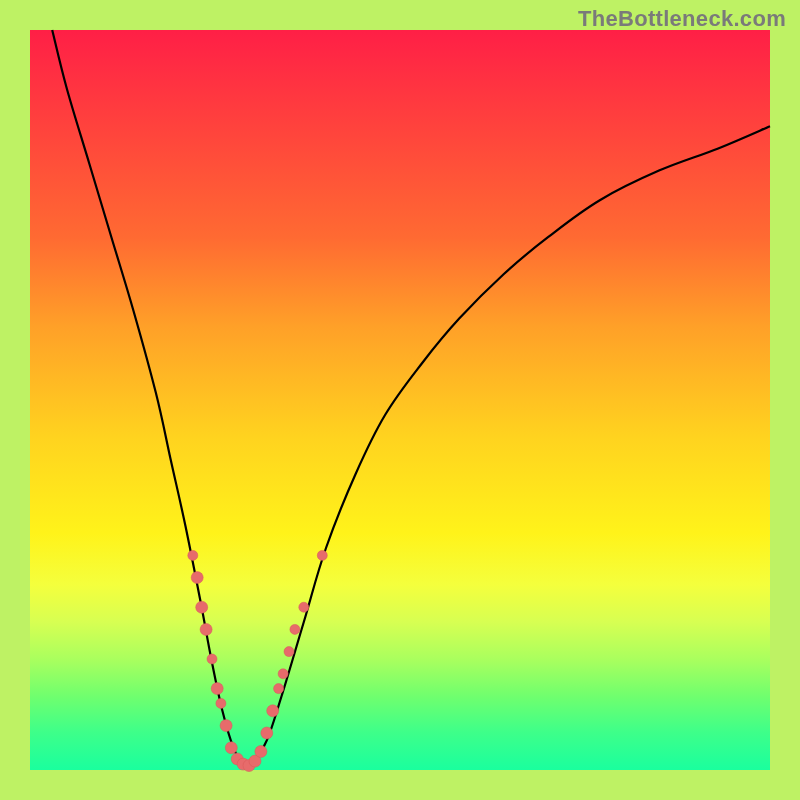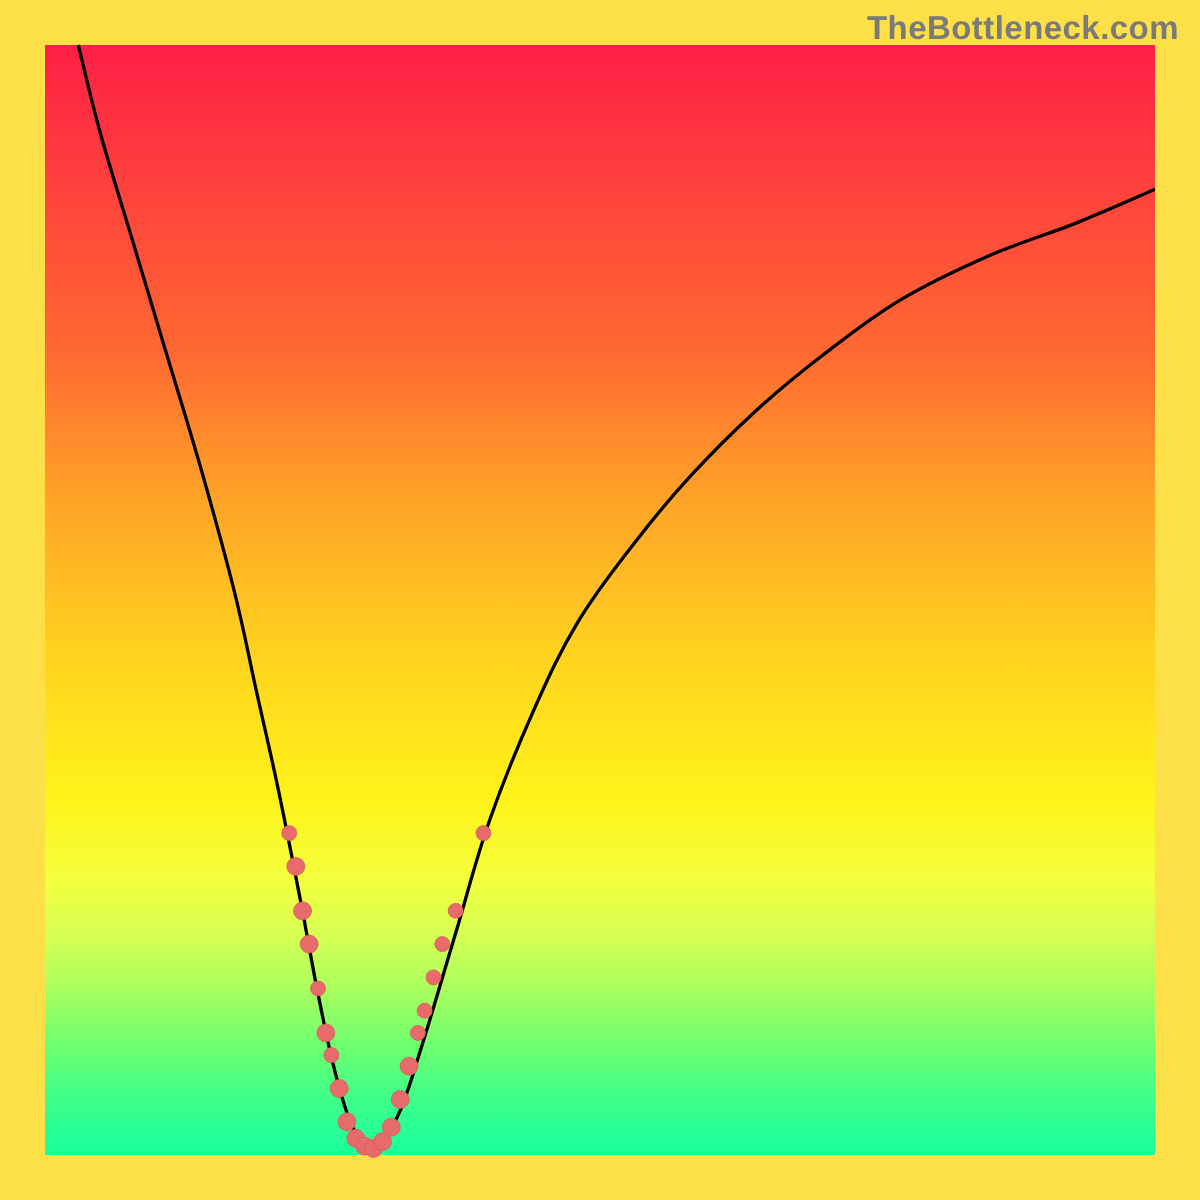--- a/index.html
+++ b/index.html
@@ -8,21 +8,21 @@
     width: 800px;
     height: 800px;
     background: #000;
     overflow: hidden;
     font-family: Arial, Helvetica, sans-serif;
   }
   .frame {
     position: relative;
     width: 800px;
     height: 800px;
-    background: #fde047;
+    background: #bef264;
   }
   .plot-area {
     position: absolute;
     left: 30px;
     top: 30px;
     width: 740px;
     height: 740px;
     
     background: linear-gradient(
       to bottom,

